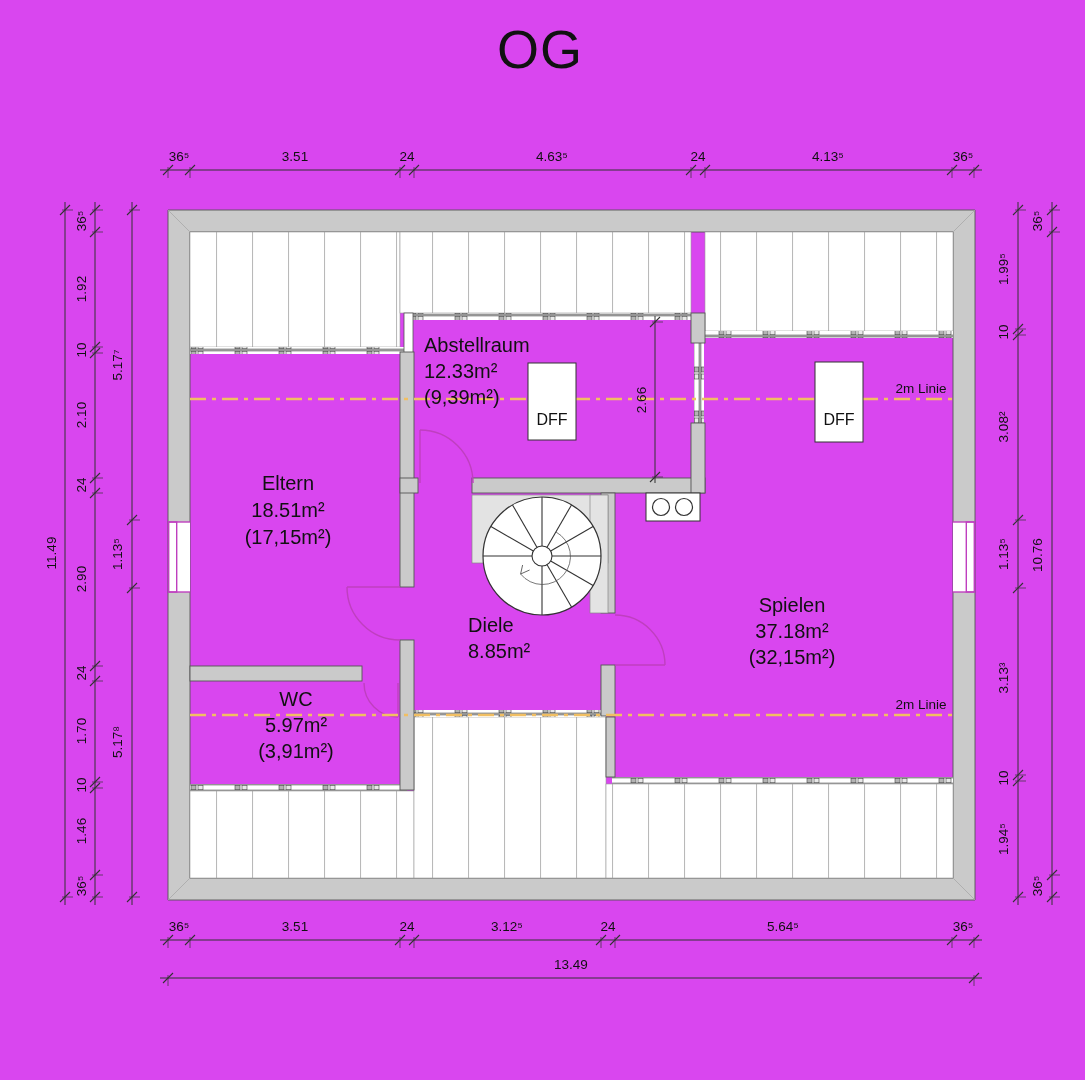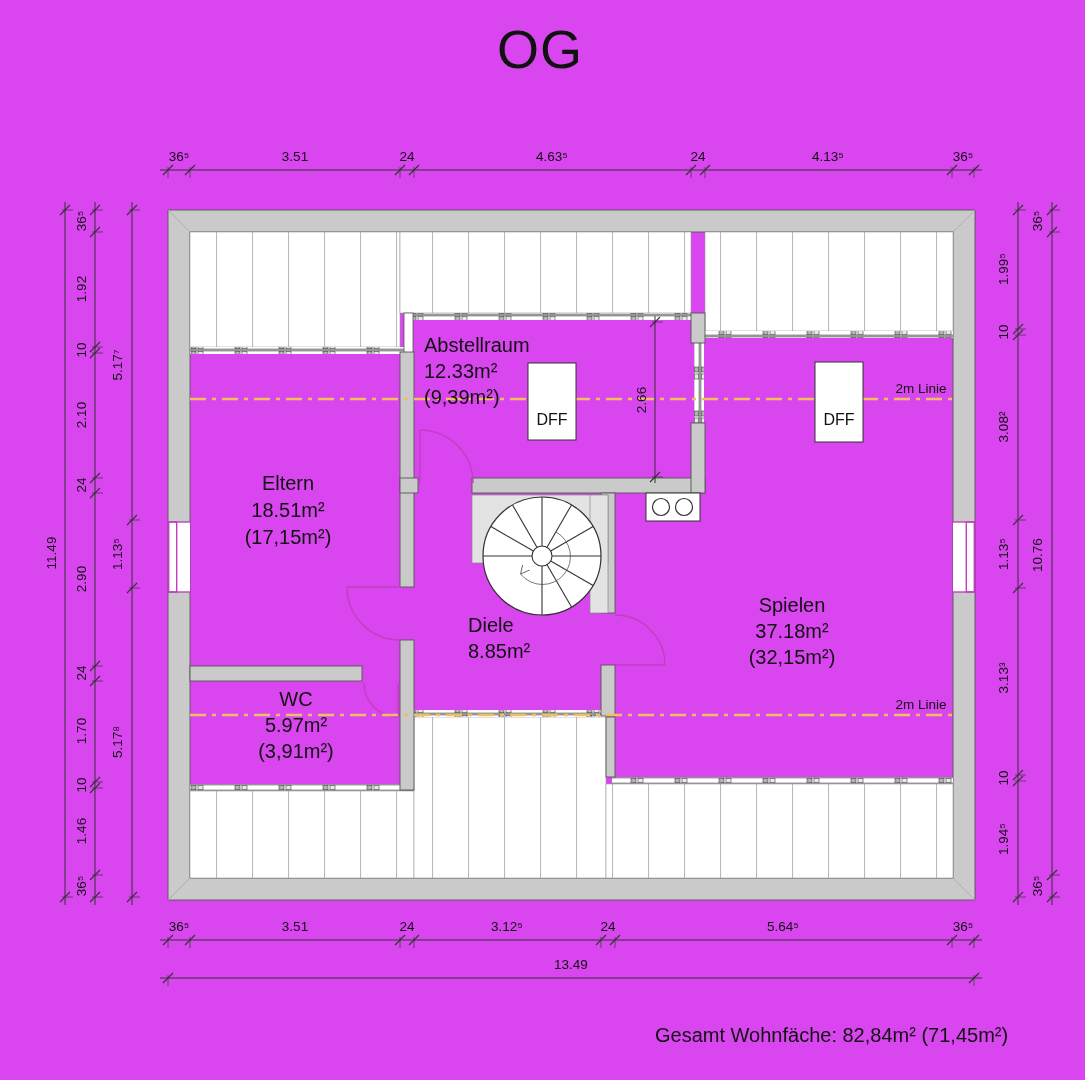--- a/index.html
+++ b/index.html
@@ -306,15 +306,14 @@
         <use href="#tkv" x="1052" y="232"></use>
       <use href="#tkv" x="1052" y="875"></use>
         <use href="#tkv" x="1052" y="897"></use>
       <text class="dim" text-anchor="middle" x="1042" y="221" transform="rotate(-90 1042 221)">36⁵</text>
       <text class="dim" text-anchor="middle" x="1042" y="555" transform="rotate(-90 1042 555)">10.76</text>
       <text class="dim" text-anchor="middle" x="1042" y="886" transform="rotate(-90 1042 886)">36⁵</text>
     </g>
   </svg>
 
   <div class="summary">
-    <div>Gesamt Wohnfäche: 82,84m² (71,45m²)</div>
   </div>
 </div>
 
 </body></html>

